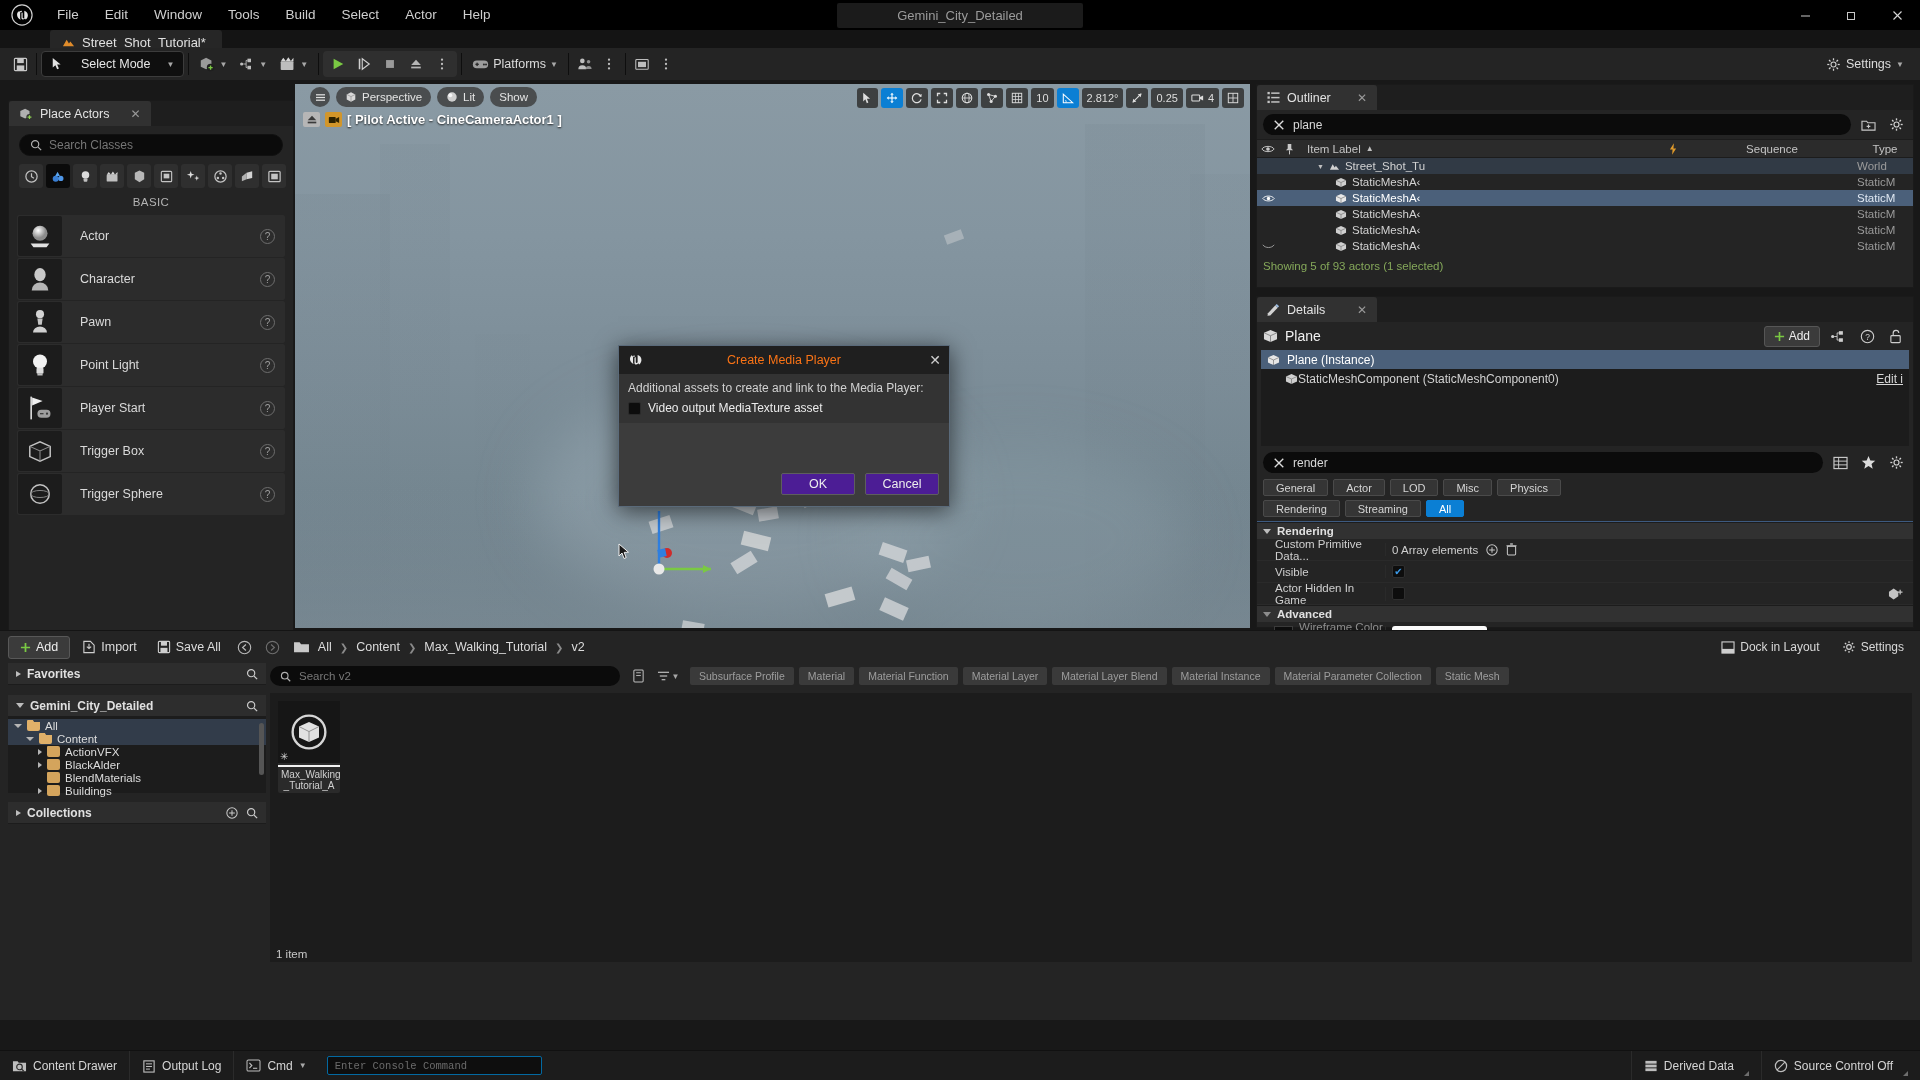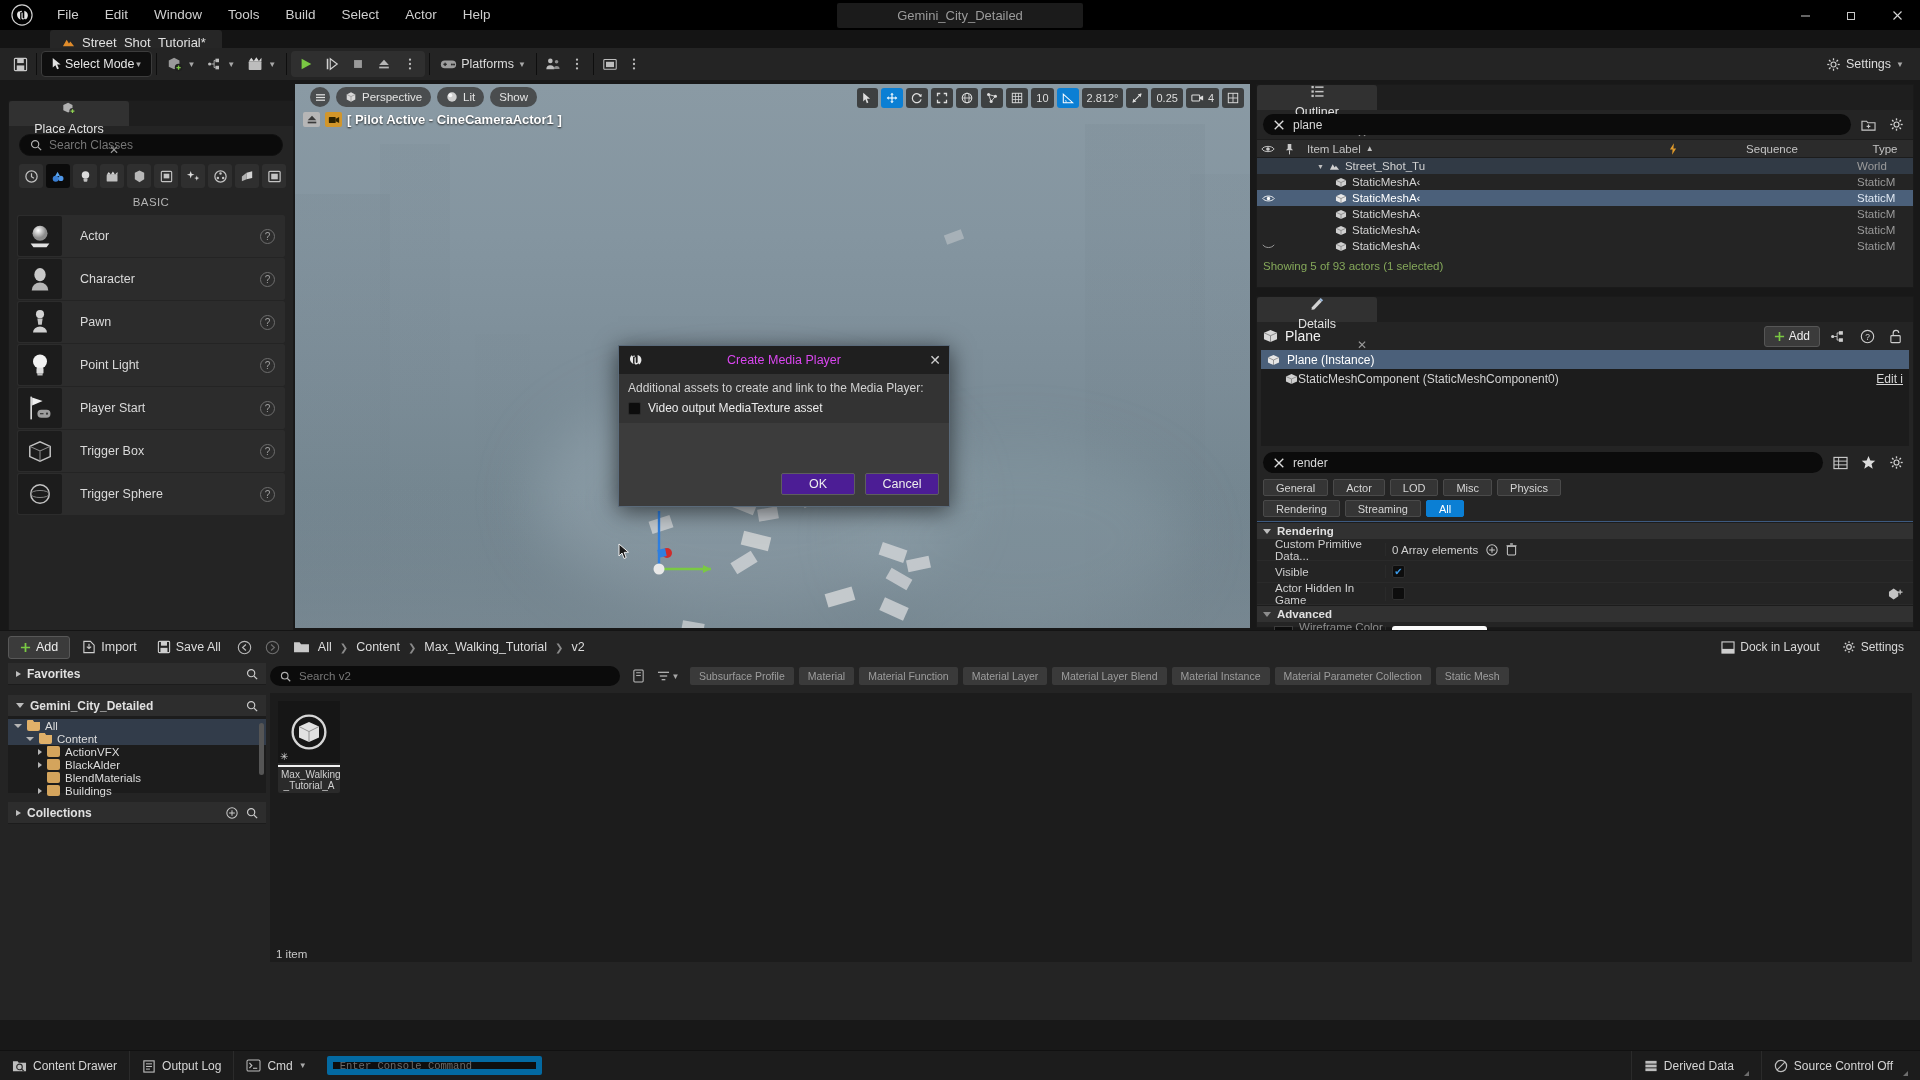--- a/index.html
+++ b/index.html
@@ -54,21 +54,21 @@
   .toolbar {
     position: absolute; left: 0; top: 48px; width: 1920px; height: 32px;
     background: #242424; display: flex; align-items: center;
   }
   .tb-sep { width: 1px; height: 22px; background: #0e0e0e; margin: 0 4px; }
   .tb-btn {
     height: 24px; display: flex; align-items: center; gap: 4px;
     padding: 0 6px; border-radius: 3px; font-size: 12.5px; color: #dcdcdc;
   }
   .mode-btn {
-    height: 26px; display: flex; align-items: center; gap: 0;
+    height: 26px; display: flex; align-items: center; gap: 16px;
     padding: 0 9px; background: #0f0f0f; border: 1px solid #3c3c3c;
     border-radius: 4px; font-size: 12.5px; color: #e6e6e6;
   }
   .caret { font-size: 8px; color: #a8a8a8; }
   .play-grp { display: flex; align-items: center; gap: 2px; background: #2f2f2f; border-radius: 4px; padding: 1px 3px; }
   .ico-btn { width: 24px; height: 24px; display: flex; align-items: center; justify-content: center; border-radius: 3px; }
   .settings-btn {
     position: absolute; right: 8px; top: 4px; height: 24px;
     display: flex; align-items: center; gap: 5px; padding: 0 8px;
     font-size: 12.5px; color: #dcdcdc; border-radius: 3px;
@@ -76,21 +76,21 @@
 
   
   .place-actors {
     position: absolute; left: 8px; top: 100px; width: 286px; height: 676px;
     background: #242424; border: 1px solid #1a1a1a; border-radius: 2px;
   }
   .panel-tabbar { height: 25px; background: #1e1e1e; display: flex; align-items: flex-end; }
   .panel-tab {
     height: 25px; display: flex; align-items: center; gap: 7px;
     padding: 0 10px; background: #313131; font-size: 12.5px; color: #e2e2e2;
-    border-radius: 3px 3px 0 0; min-width: 120px; flex-direction: column;
+    border-radius: 3px 3px 0 0; min-width: 120px;
   }
   .tab-x { margin-left: auto; font-size: 12px; color: #9a9a9a; padding-left: 14px; }
   .search-row { padding: 8px 10px 6px 10px; }
   .search-box {
     height: 22px; background: #0b0b0b; border: 1px solid #111; border-radius: 11px;
     display: flex; align-items: center; gap: 7px; padding: 0 10px;
     font-size: 12px; color: #767676;
   }
   .cat-row {
     display: flex; align-items: center; gap: 3px; padding: 2px 10px 0 10px;
@@ -174,21 +174,21 @@
     background: #3c3c3c; border: 1px solid #5a6a7a;
     box-shadow: 0 4px 22px rgba(0,0,0,.6);
     display: flex; flex-direction: column;
   }
   .modal-title {
     height: 28px; background: #1f1f1f; display: flex; align-items: center;
     padding: 0 8px; position: relative;
   }
   .modal-title .t {
     position: absolute; left: 0; right: 0; text-align: center;
-    font-size: 12.5px; color: #d946ef;
+    font-size: 12.5px; color: #f97316;
   }
   .modal-x { margin-left: auto; font-size: 14px; color: #cfcfcf; z-index: 2; line-height: 1; }
   .modal-body { background: #333333; padding: 7px 9px 8px 9px; }
   .modal-desc { font-size: 12px; color: #d2d2d2; margin-bottom: 6px; }
   .chk-row { display: flex; align-items: center; gap: 7px; font-size: 12px; color: #ececec; }
   .chkbox { width: 13px; height: 13px; background: #0d0d0d; border: 1px solid #2a2a2a; border-radius: 2px; }
   .modal-spacer { flex: 1; }
   .modal-foot { display: flex; justify-content: flex-end; gap: 10px; padding: 0 10px 11px 10px; }
   .modal-btn {
     min-width: 74px; height: 22px; background: #4c1d95; border: 1px solid #5e5e5e;
@@ -346,21 +346,21 @@
   
   .statusbar {
     position: absolute; left: 0; bottom: 0; width: 1920px; height: 30px;
     background: #1c1c1c; display: flex; align-items: center; border-top: 1px solid #111;
   }
   .sb-btn {
     height: 30px; display: flex; align-items: center; gap: 6px; padding: 0 12px;
     font-size: 12px; color: #d5d5d5; border-right: 1px solid #2b2b2b;
   }
   .console-input {
-    width: 215px; height: 19px; background: #0e0e0e; border: 6px solid #0369a1;
+    width: 215px; height: 19px; background: #0e0e0e; border: 1px solid #0369a1;
     border-radius: 2px; display: flex; align-items: center; padding: 0 7px;
     font-family: "Liberation Mono", monospace; font-size: 10.5px; color: #6b6b6b;
     margin-left: 8px;
   }
   .sb-right { margin-left: auto; display: flex; align-items: center; height: 30px; }
   .sb-right .sb-btn { border-right: none; border-left: 1px solid #2b2b2b; }
   .sb-corner { width: 0; height: 0; border-left: 5px solid transparent; border-bottom: 5px solid #6e6e6e; margin-left: 4px; align-self: flex-end; margin-bottom: 5px; }
   svg { display: block; }
 </style>
 </head>

